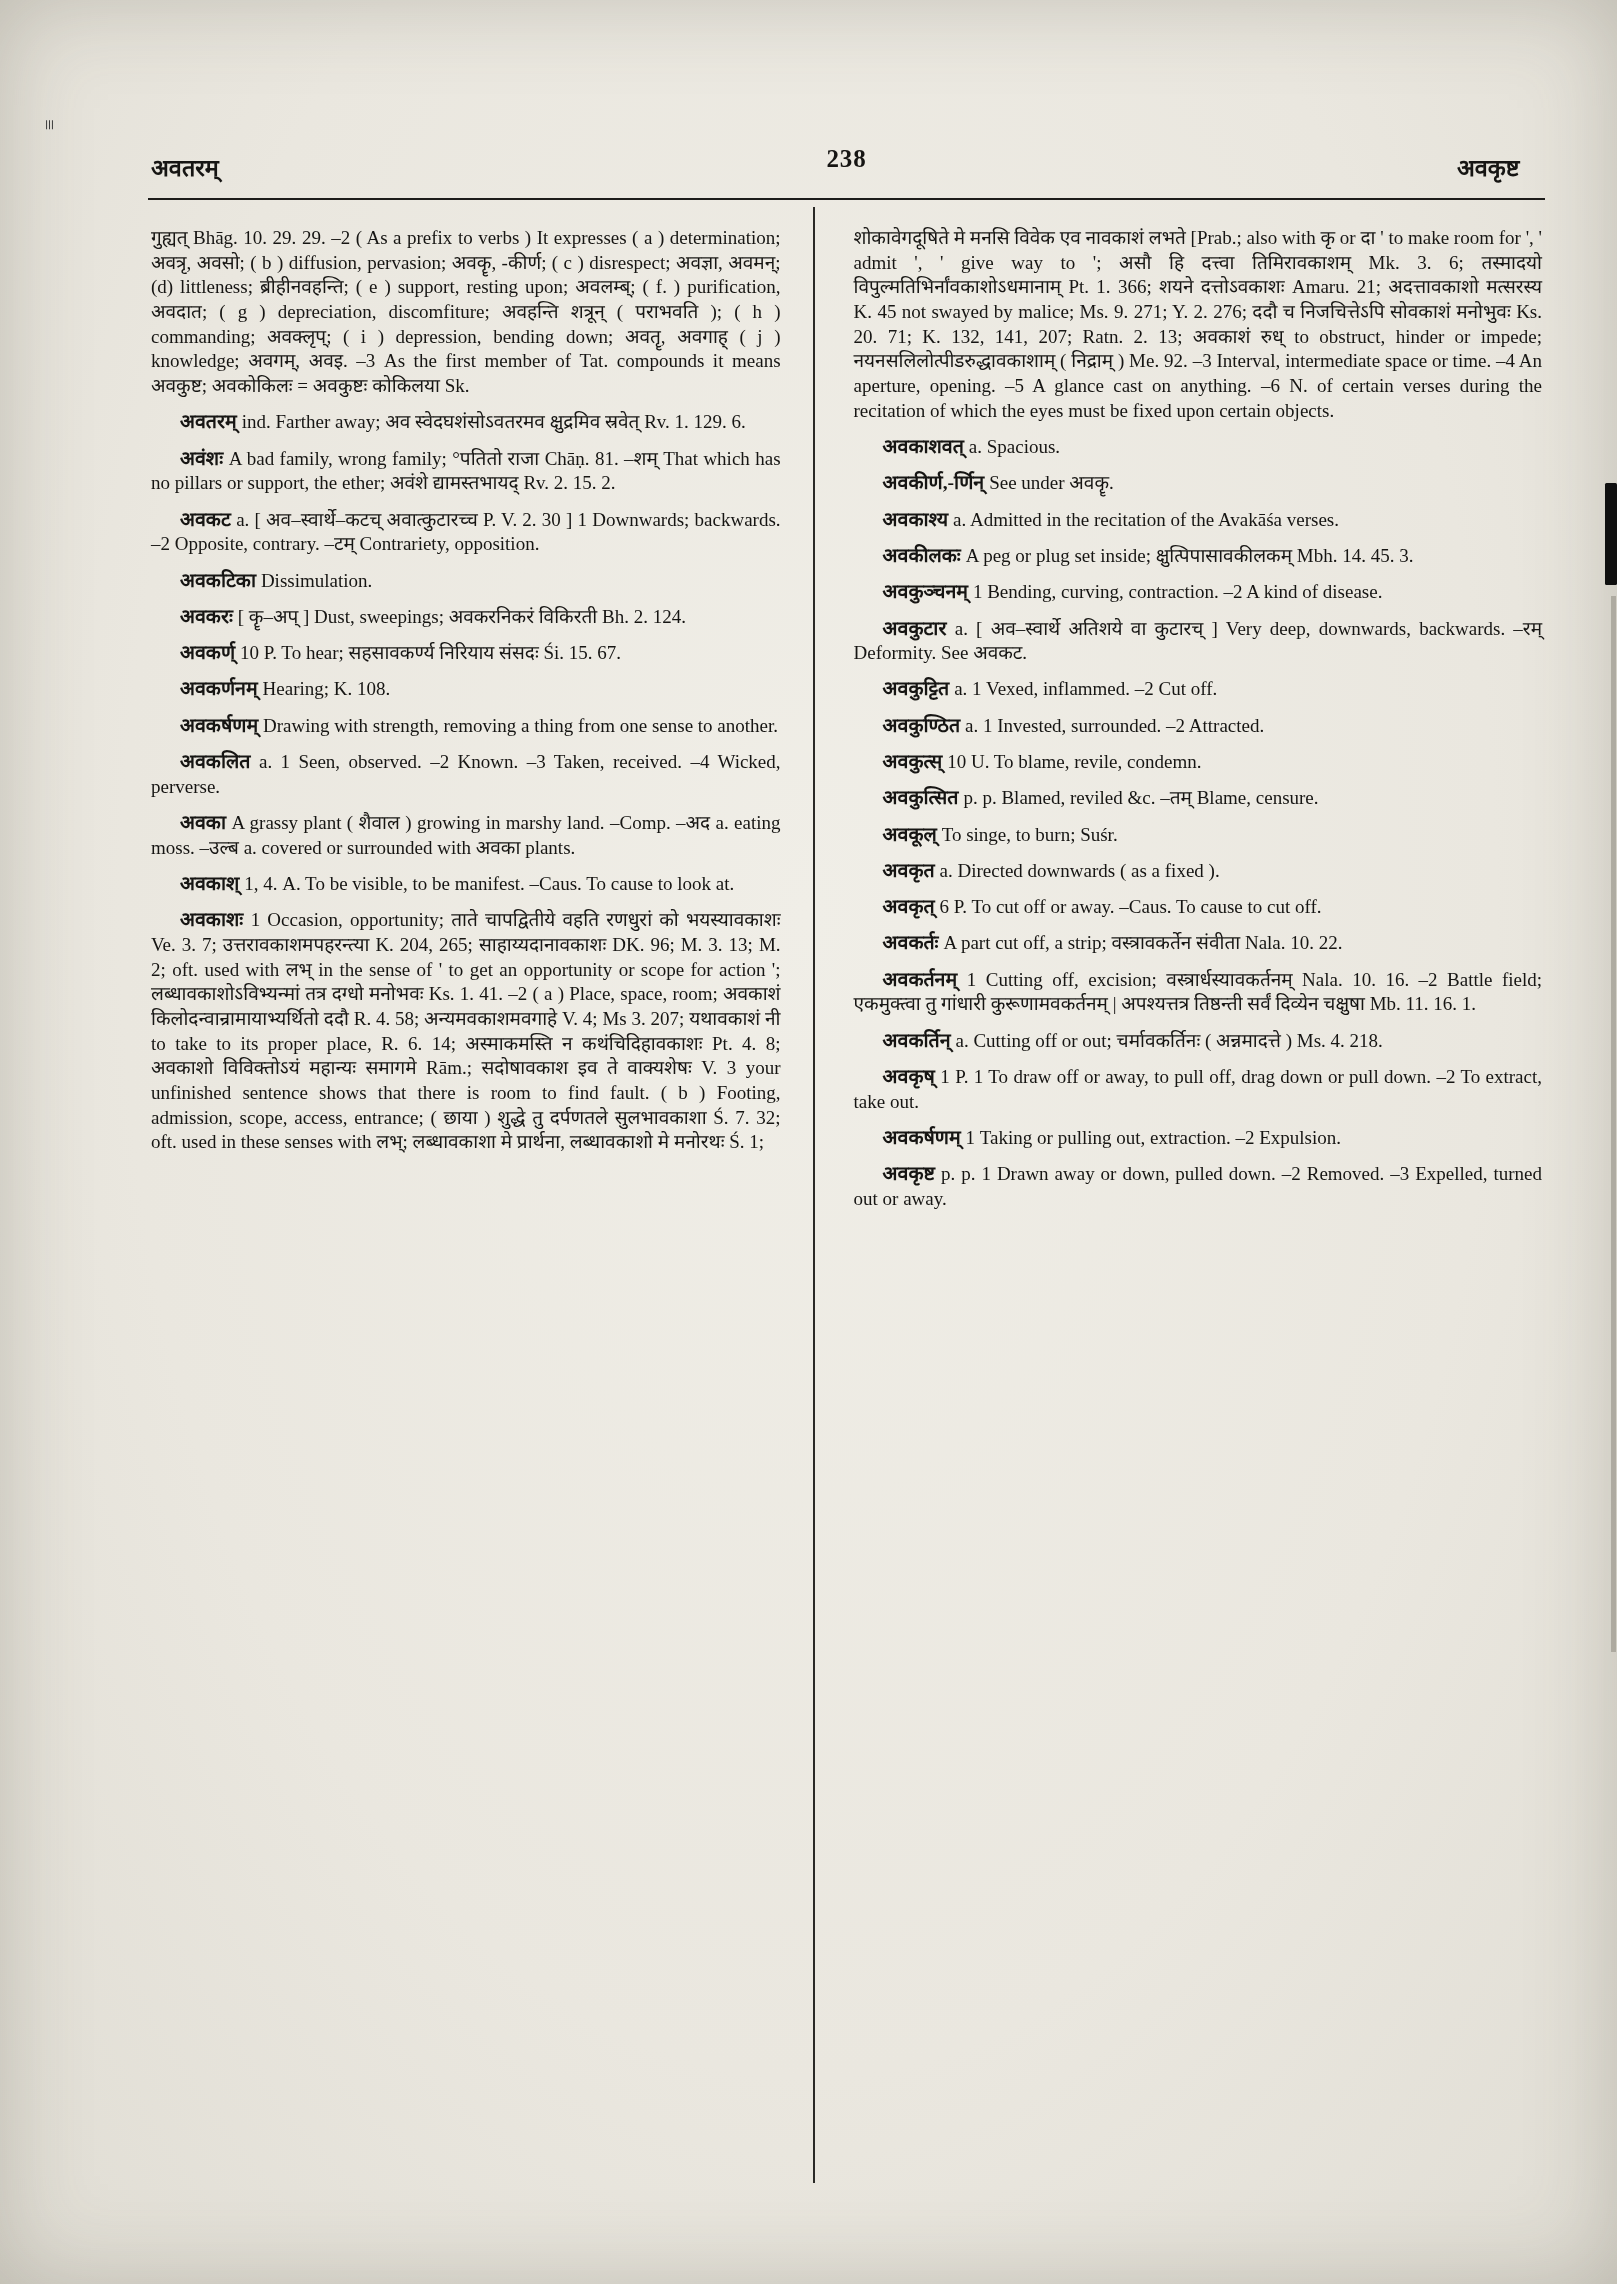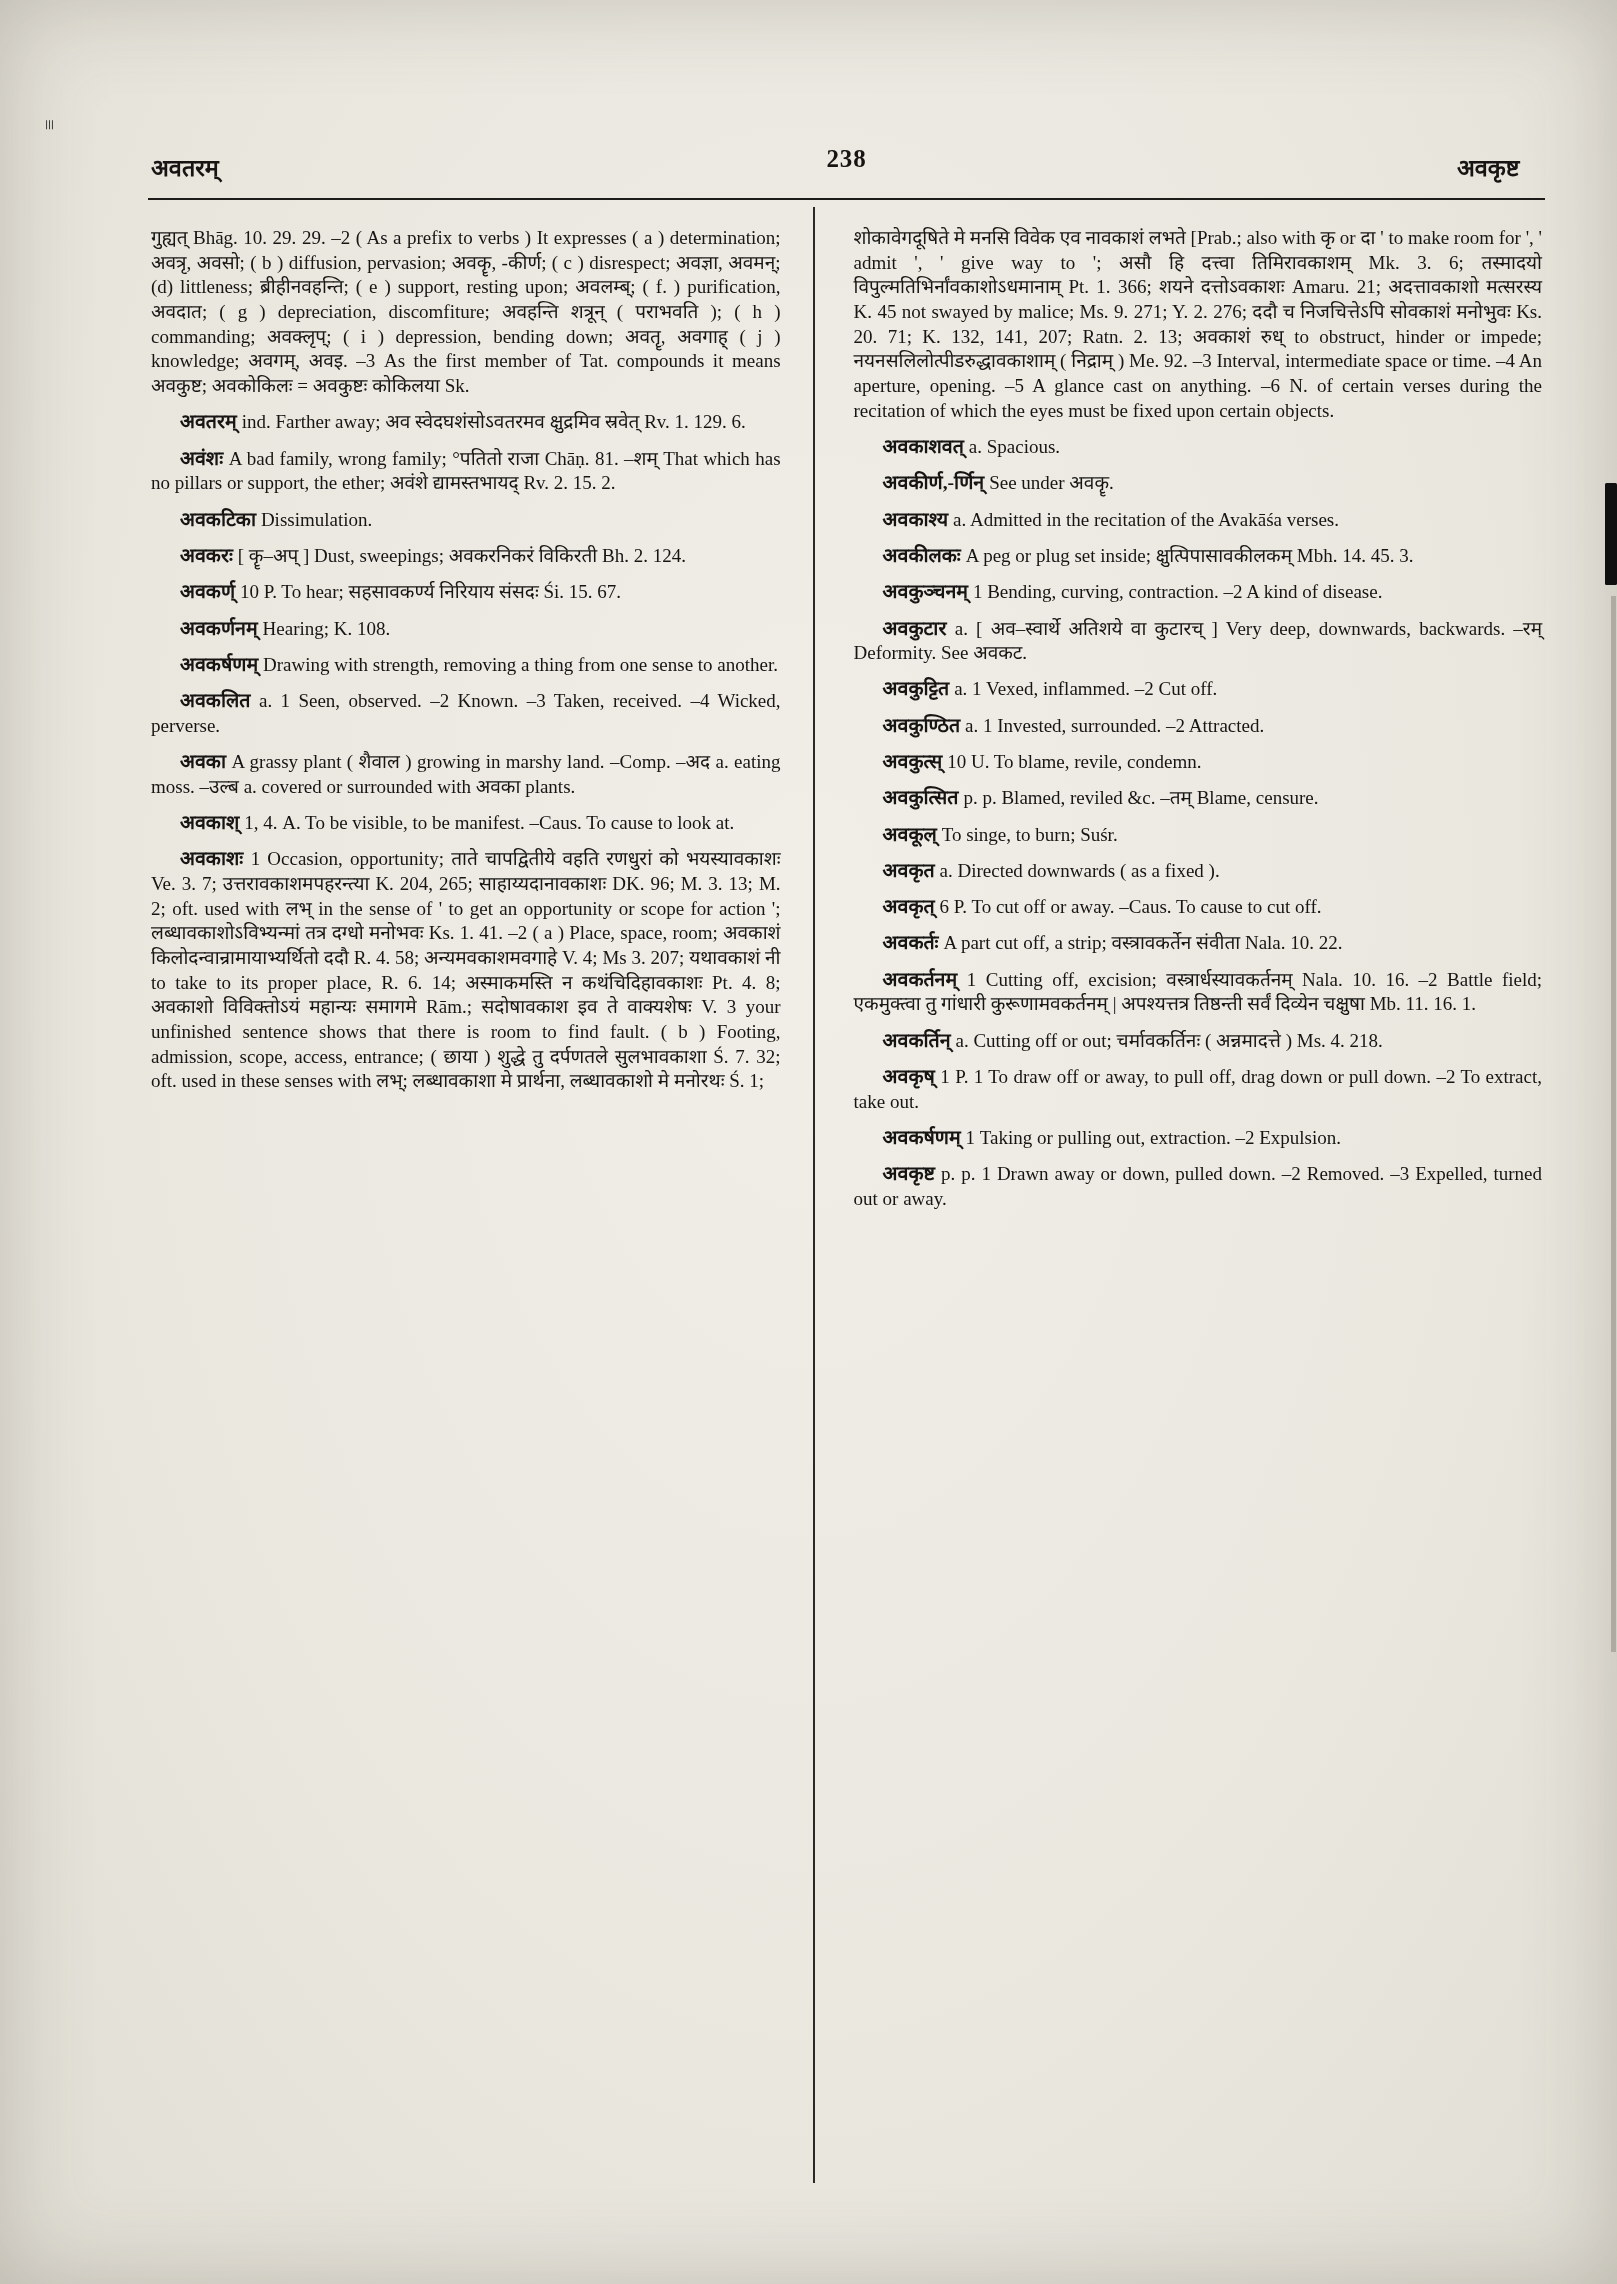--- a/index.html
+++ b/index.html
@@ -128,20 +128,21 @@
   </div>
 
   <div class="header-rule"></div>
   <div class="column-rule"></div>
 
   <div class="columns">
     <div class="col col-left">
         <p class="entry cont"><span>गुह्यत् Bhāg. 10. 29. 29. –2 ( As a prefix to verbs ) It expresses ( a ) determination; अवत्रृ, अवसो; ( b ) diffusion, pervasion; अवकॄ, -कीर्ण; ( c ) disrespect; अवज्ञा, अवमन्; (d) littleness; ब्रीहीनवहन्ति; ( e ) support, resting upon; अवलम्ब्; ( f. ) purification, अवदात; ( g ) depreciation, discomfiture; अवहन्ति शत्रून् ( पराभवति ); ( h ) commanding; अवक्लृप्; ( i ) depression, bending down; अवतॄ, अवगाह् ( j ) knowledge; अवगम्, अवइ. –3 As the first member of Tat. compounds it means अवकुष्ट; अवकोकिलः = अवकुष्टः कोकिलया Sk.</span></p>
         <p class="entry"><b class="head">अवतरम् </b><span>ind. Farther away; अव स्वेदघशंसोऽवतरमव क्षुद्रमिव स्रवेत् Rv. 1. 129. 6.</span></p>
         <p class="entry"><b class="head">अवंशः </b><span>A bad family, wrong family; °पतितो राजा Chāṇ. 81. –शम् That which has no pillars or support, the ether; अवंशे द्यामस्तभायद् Rv. 2. 15. 2.</span></p>
+        <p class="entry"><b class="head">अवकट </b><span>a. [ अव–स्वार्थे–कटच् अवात्कुटारच्च P. V. 2. 30 ] 1 Downwards; backwards. –2 Opposite, contrary. –टम् Contrariety, opposition.</span></p>
         <p class="entry"><b class="head">अवकटिका </b><span>Dissimulation.</span></p>
         <p class="entry"><b class="head">अवकरः </b><span>[ कॄ–अप् ] Dust, sweepings; अवकरनिकरं विकिरती Bh. 2. 124.</span></p>
         <p class="entry"><b class="head">अवकर्ण् </b><span>10 P. To hear; सहसावकर्ण्य निरियाय संसदः Śi. 15. 67.</span></p>
         <p class="entry"><b class="head">अवकर्णनम् </b><span>Hearing; K. 108.</span></p>
         <p class="entry"><b class="head">अवकर्षणम् </b><span>Drawing with strength, removing a thing from one sense to another.</span></p>
         <p class="entry"><b class="head">अवकलित </b><span>a. 1 Seen, observed. –2 Known. –3 Taken, received. –4 Wicked, perverse.</span></p>
         <p class="entry"><b class="head">अवका </b><span>A grassy plant ( शैवाल ) growing in marshy land. –Comp. –अद a. eating moss. –उल्ब a. covered or surrounded with अवका plants.</span></p>
         <p class="entry"><b class="head">अवकाश् </b><span>1, 4. A. To be visible, to be manifest. –Caus. To cause to look at.</span></p>
         <p class="entry"><b class="head">अवकाशः </b><span>1 Occasion, opportunity; ताते चापद्वितीये वहति रणधुरां को भयस्यावकाशः Ve. 3. 7; उत्तरावकाशमपहरन्त्या K. 204, 265; साहाय्यदानावकाशः DK. 96; M. 3. 13; M. 2; oft. used with लभ् in the sense of ' to get an opportunity or scope for action '; लब्धावकाशोऽविभ्यन्मां तत्र दग्धो मनोभवः Ks. 1. 41. –2 ( a ) Place, space, room; अवकाशं किलोदन्वान्रामायाभ्यर्थितो ददौ R. 4. 58; अन्यमवकाशमवगाहे V. 4; Ms 3. 207; यथावकाशं नी to take to its proper place, R. 6. 14; अस्माकमस्ति न कथंचिदिहावकाशः Pt. 4. 8; अवकाशो विविक्तोऽयं महान्यः समागमे Rām.; सदोषावकाश इव ते वाक्यशेषः V. 3 your unfinished sentence shows that there is room to find fault. ( b ) Footing, admission, scope, access, entrance; ( छाया ) शुद्धे तु दर्पणतले सुलभावकाशा Ś. 7. 32; oft. used in these senses with लभ्; लब्धावकाशा मे प्रार्थना, लब्धावकाशो मे मनोरथः Ś. 1;</span></p>
       </div>

